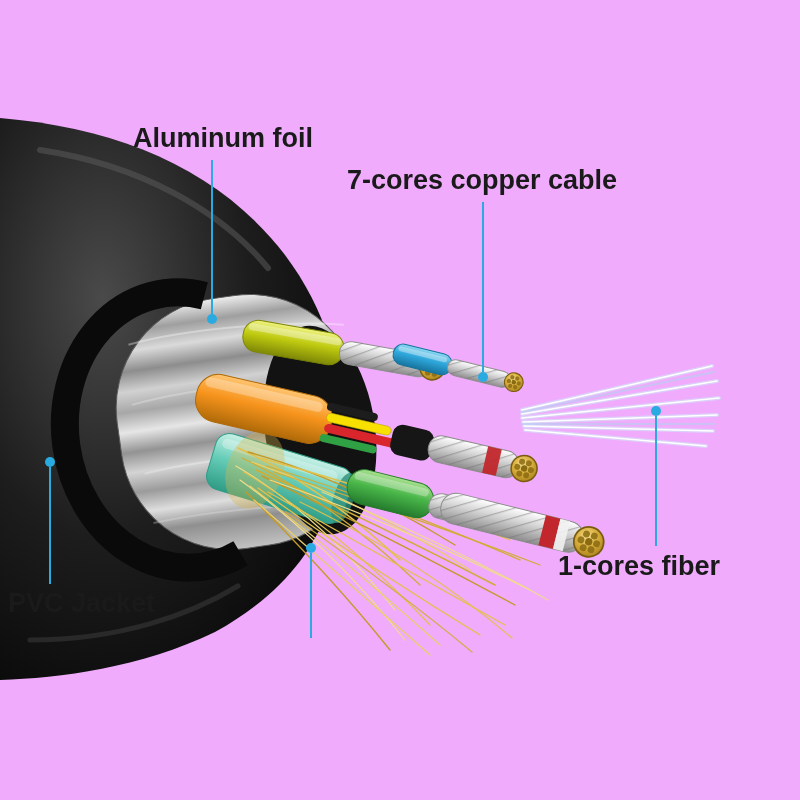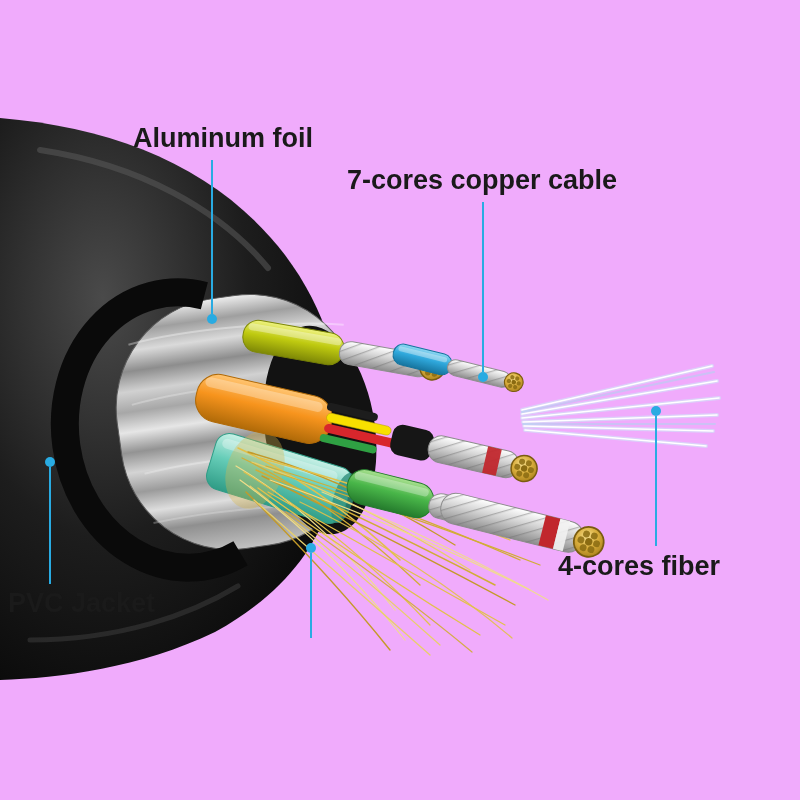--- a/index.html
+++ b/index.html
@@ -227,15 +227,15 @@
       <circle cx="311" cy="548" r="5" fill="#29abe2"></circle>
 
       <line x1="656" y1="546" x2="656" y2="416" stroke-width="2" stroke="#29abe2"></line>
       <circle cx="656" cy="411" r="5" fill="#29abe2"></circle>
     </g>
   </svg>
 
   <div class="label" style="left:133px; top:123px;">Aluminum foil</div>
   <div class="label" style="left:347px; top:165px;text-align:center;">7-cores copper cable</div>
   <div class="label" style="left:8px;   top:588px;">PVC Jacket</div>
-  <div class="label" style="left:558px; top:551px;">4-cores fiber</div>
+  <div class="label" style="left:558px; top:551px;">1-cores fiber</div>
 
 </div>
 
 </body></html>

